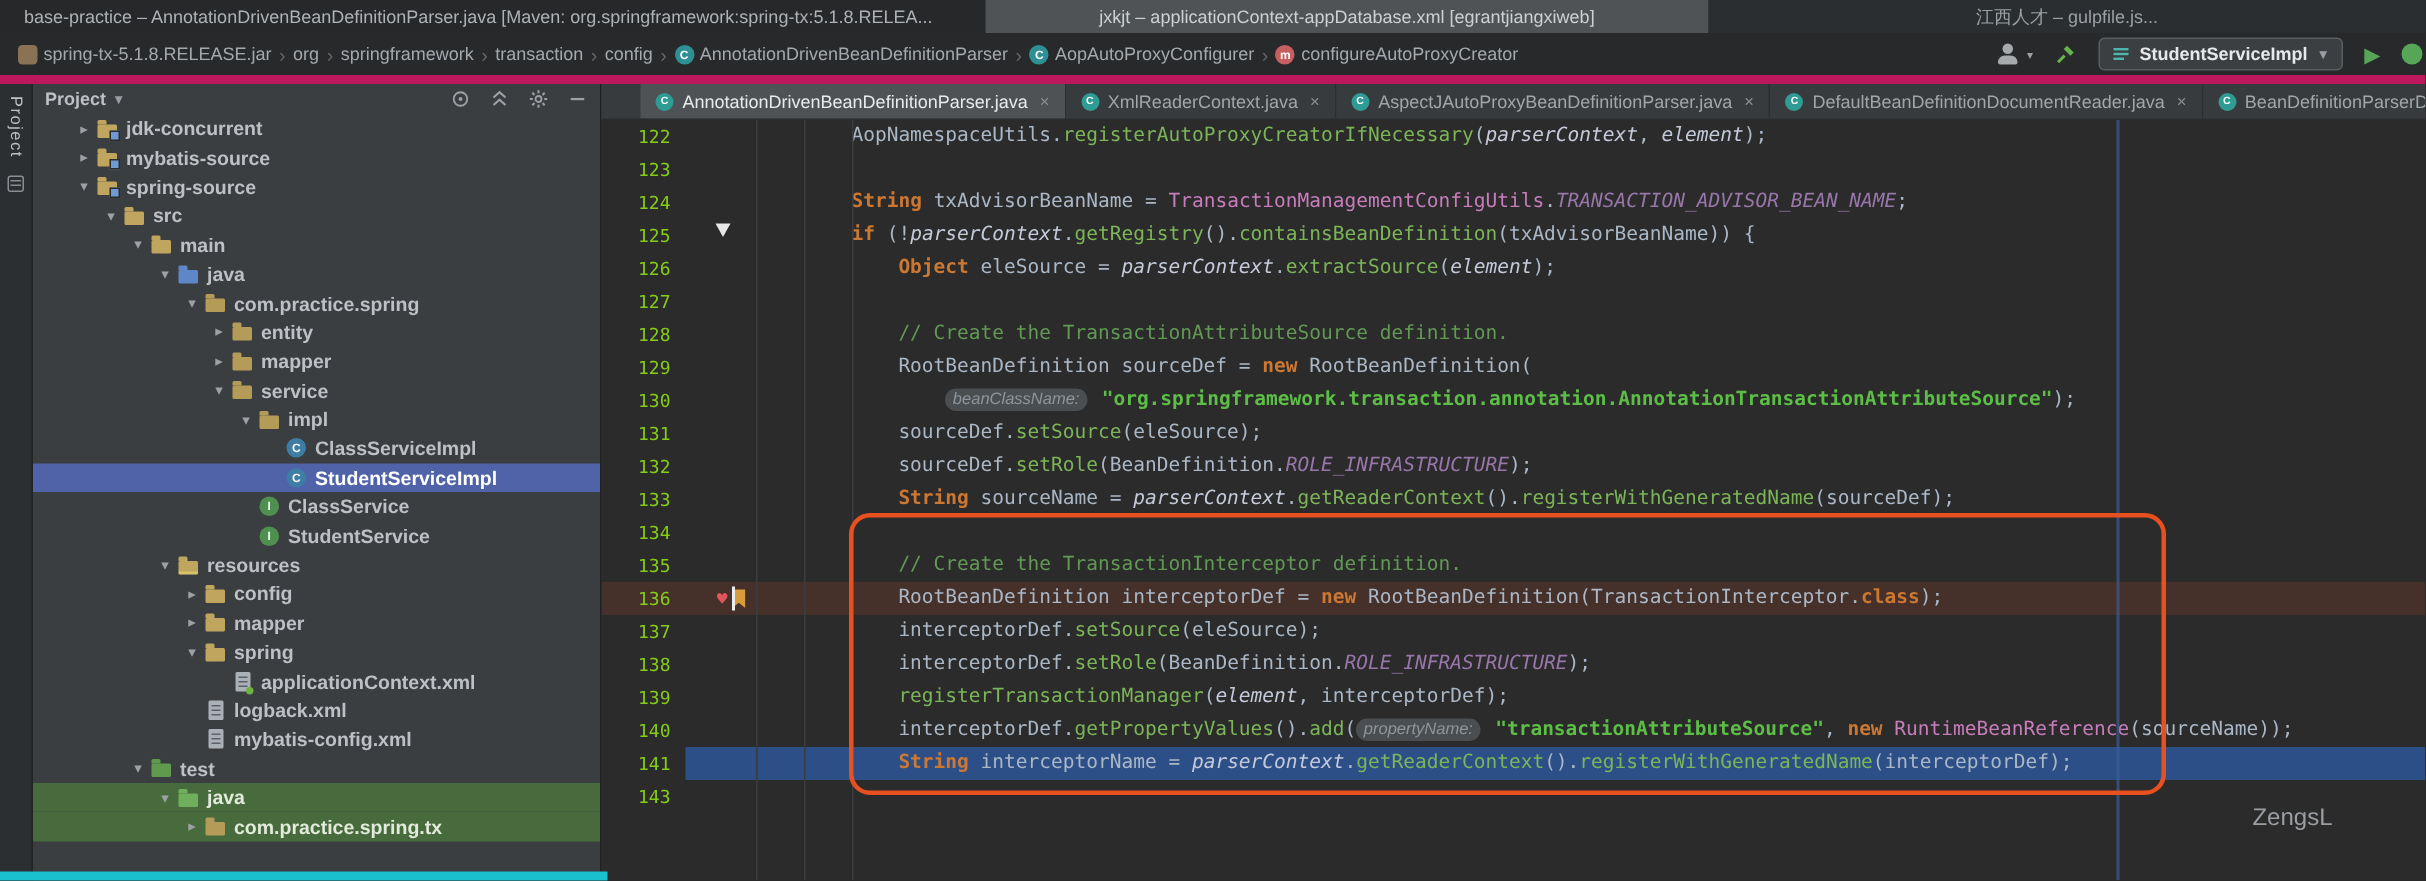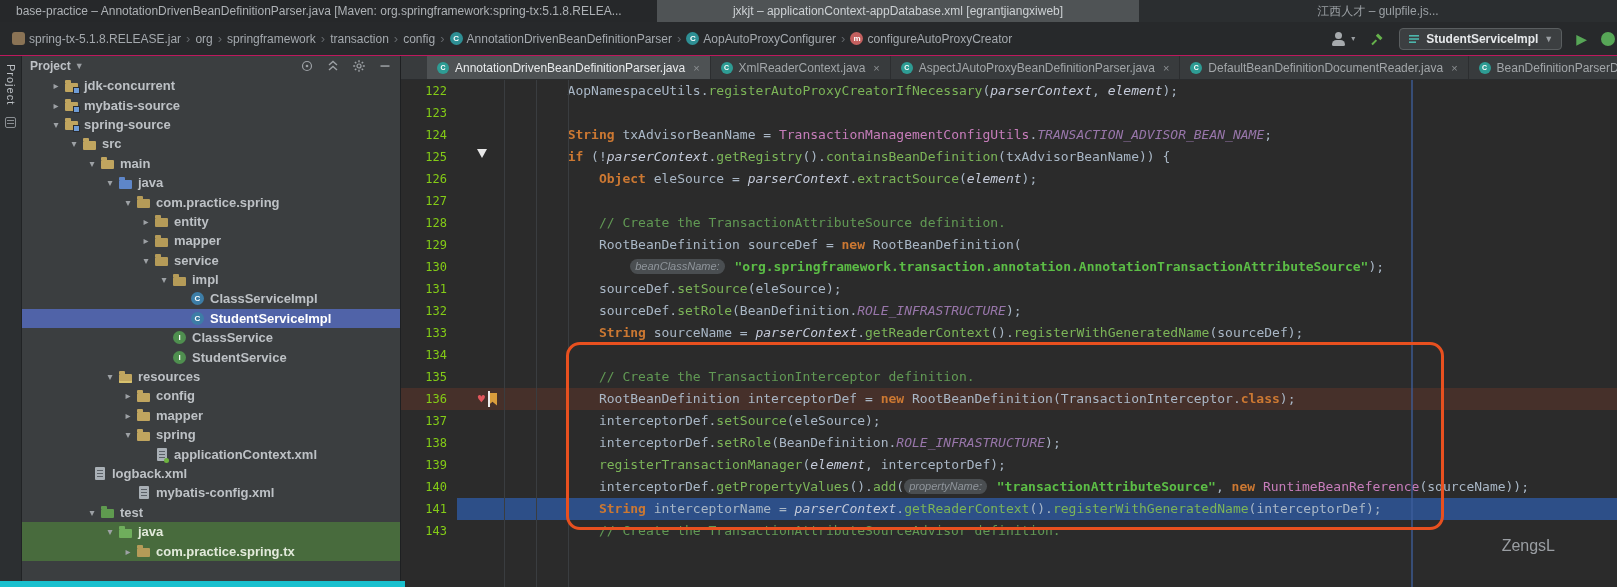--- a/index.html
+++ b/index.html
@@ -7,21 +7,21 @@
   *{box-sizing:border-box;}
 
   
   .titlebar{display:flex;height:22px;font-size:12px;line-height:22px;}
   .tseg{white-space:nowrap;overflow:hidden;}
   .tseg.left{width:657px;background:#26282A;color:#AEB2B6;padding-left:16px;}
   .tseg.mid{width:482px;background:#4F5355;color:#CDD1D4;text-align:center;}
   .tseg.right{flex:1;background:#2B2E30;color:#9BA0A4;text-align:center;}
 
   
-  .navbar{display:flex;align-items:center;height:34px;background:#27292B;border-bottom:1px solid #be185d;padding:0 10px;position:relative;}
+  .navbar{display:flex;align-items:center;height:34px;background:#27292B;border-bottom:6px solid #be185d;padding:0 10px;position:relative;}
   .bc{display:flex;align-items:center;white-space:nowrap;overflow:hidden;}
   .bc-item{display:inline-flex;align-items:center;gap:4px;color:#A4A9AE;font-size:12px;margin:0 2px;cursor:default;}
   .bc-sep{color:#63676B;font-size:13px;margin:0 3px;}
   .bc-ic{display:inline-flex;align-items:center;justify-content:center;width:13px;height:13px;border-radius:50%;
     font-size:8px;font-weight:bold;color:#fff;}
   .bc-ic.jar{border-radius:3px;background:#8A7355;}
   .bc-ic.class{background:#2E8F94;}
   .bc-ic.method{background:#C4605F;}
   .nav-right{margin-left:auto;display:flex;align-items:center;gap:14px;padding-right:4px;}
   .user-ic{width:16px;height:16px;position:relative;}
@@ -345,21 +345,21 @@
           </span>
           <span class="tlabel">spring</span>
         </div>
         <div class="trow" style="padding-left: 116px;">
           <span class="tcaret"></span>
           <span class="tico xml-spring">
             <span class="xic"></span>
           </span>
           <span class="tlabel">applicationContext.xml</span>
         </div>
-        <div class="trow" style="padding-left: 54px;">
+        <div class="trow" style="padding-left: 98px;">
           <span class="tcaret"></span>
           <span class="tico xml">
             <span class="xic"></span>
           </span>
           <span class="tlabel">logback.xml</span>
         </div>
         <div class="trow" style="padding-left: 98px;">
           <span class="tcaret"></span>
           <span class="tico xml">
             <span class="xic"></span>
@@ -518,21 +518,21 @@
             <span class="lcode"><span class="tk-p">            interceptorDef.</span><span class="tk-m">getPropertyValues</span><span class="tk-p">().</span><span class="tk-m">add</span><span class="tk-p">(</span><span class="tk-h">propertyName:</span><span class="tk-p"> </span><span class="tk-s">"transactionAttributeSource"</span><span class="tk-p">, </span><span class="tk-k">new</span><span class="tk-p"> </span><span class="tk-pk">RuntimeBeanReference</span><span class="tk-p">(sourceName));</span></span>
           </div>
           <div class="cline sel">
             <span class="lnum">141</span>
             <span class="licons"></span>
             <span class="lcode"><span class="tk-p">            </span><span class="tk-k">String</span><span class="tk-p"> interceptorName = </span><span class="tk-pr">parserContext</span><span class="tk-p">.</span><span class="tk-m">getReaderContext</span><span class="tk-p">().</span><span class="tk-m">registerWithGeneratedName</span><span class="tk-p">(interceptorDef);</span></span>
           </div>
           <div class="cline">
             <span class="lnum">143</span>
             <span class="licons"></span>
-            <span class="lcode"><span class="tk-p">            </span><span class="tk-c">// Create the TransactionAttributeSourceAdvisor definition.</span></span>
+            <span class="lcode"><span class="tk-p">            </span></span>
           </div>
         </div>
       <div class="guide" style="left:103px"></div>
       <div class="guide" style="left:135px"></div>
       <div class="guide" style="left:167px"></div>
       <div class="margin-line" style="left:1010px"></div>
       <div class="pointer-marker" style="left:76px;top:69px"></div>
       <div class="caret-bar" style="left:87px;top:311px"></div>
       <div class="annotation" style="left:165px;top:262px;width:878px;height:188px"></div>
     </div>

